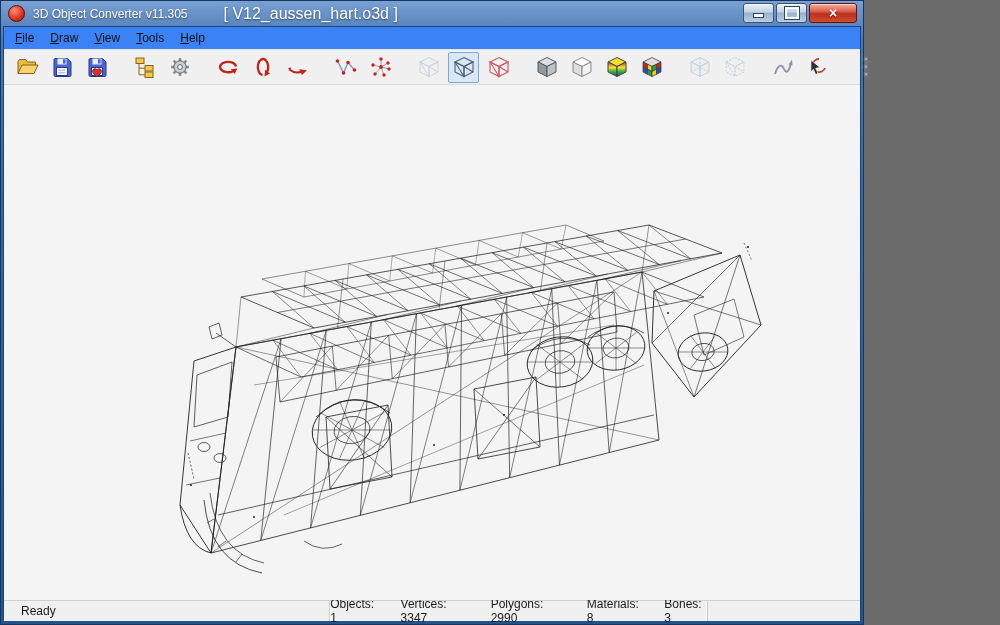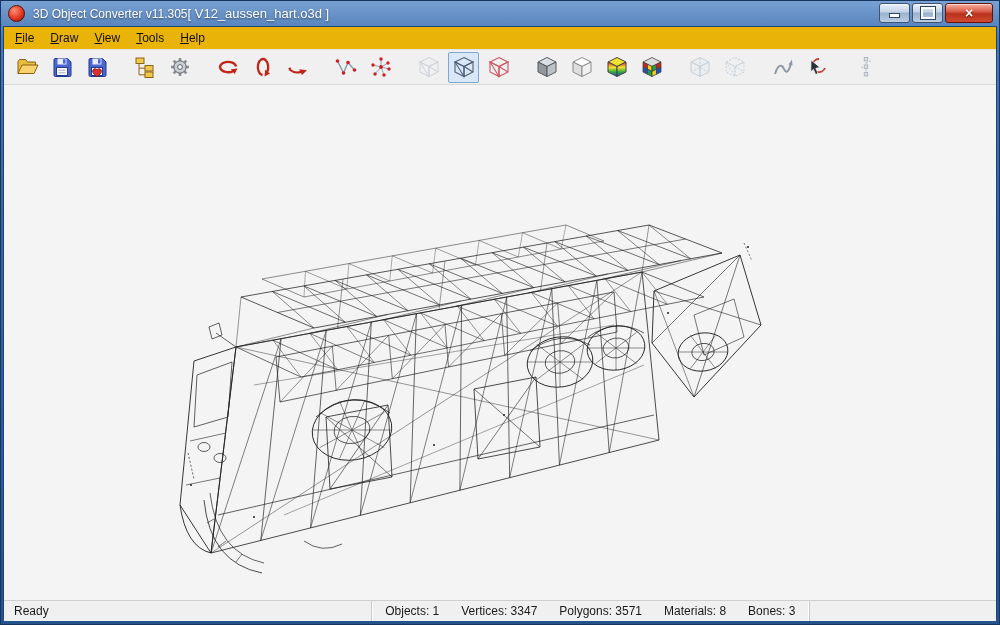--- a/index.html
+++ b/index.html
@@ -1,53 +1,53 @@
 <!DOCTYPE html>
 <html><head>
 <meta charset="utf-8">
 <style>
   html,body{margin:0;padding:0}
   body{width:1000px;height:625px;font-family:"Liberation Sans",sans-serif;overflow:hidden;background:#6b6b6b}
-  .window{width:1000px;height:625px;position:relative;
+  .window{width:864px;height:625px;position:relative;
     background:linear-gradient(180deg,#7aa2d4 0%,#4a79b4 6%,#38699f 30%,#2d5d97 70%,#24528a 100%);
     box-shadow:inset 0 0 0 1px #16365f}
   
   .titlebar{height:27px;display:flex;align-items:center;padding:0 8px;position:relative}
   .app-icon{width:15px;height:15px;border-radius:50%;flex:0 0 auto;margin-right:8px;
     background:radial-gradient(circle at 35% 30%,#ff8d77,#e03a22 55%,#8f1405);border:1px solid #5e0d02}
   .title-text{color:#fff;font-size:12px;text-shadow:0 1px 2px rgba(0,0,0,.5);white-space:pre}
-  .doc-text{color:#fff;font-size:13px;text-shadow:0 1px 2px rgba(0,0,0,.5);white-space:pre}
+  .doc-text{color:#fff;font-size:16px;margin-left:36px;text-shadow:0 1px 2px rgba(0,0,0,.5);white-space:pre}
   .win-controls{position:absolute;right:7px;top:3px;display:flex;gap:2px}
   .wbtn{height:18px;border-radius:3px;display:flex;align-items:center;justify-content:center;
     box-shadow:inset 0 1px 0 rgba(255,255,255,.55)}
   .wbtn.min,.wbtn.max{width:29px;border:1px solid #3c5372;
     background:linear-gradient(180deg,#eaf1f9,#c2d2e5 45%,#98b1ce 50%,#bccde3)}
   .wbtn.close{width:46px;border:1px solid #641107;
     background:linear-gradient(180deg,#f5b0a1,#dd5f4b 40%,#b8311c 55%,#d24a30)}
   .glyph-min{width:9px;height:3px;background:#fff;border:1px solid #2d4663;align-self:flex-end;margin-bottom:4px}
   .glyph-max{width:10px;height:8px;border:2px solid #fff;box-shadow:0 0 0 1px #2d4663}
   .glyph-close{color:#fff;font-size:14px;font-weight:bold;line-height:1;text-shadow:0 1px 1px #5a0f05}
   
   .client{margin:0 4px;height:591px;background:#f0f0f0;box-shadow:0 0 0 1px #1d4476}
-  .menubar{height:22px;background:#eab308;display:flex;align-items:center;padding-left:3px;border-bottom:1px solid #e4e4e4}
+  .menubar{height:22px;background:#3b82f6;display:flex;align-items:center;padding-left:3px;border-bottom:1px solid #e4e4e4}
   .menu-item{font-size:12px;color:#111;padding:3px 8px;cursor:default}
   .toolbar{height:34px;background:#f0f0f0;display:flex;align-items:center;padding-left:5px;border-bottom:1px solid #dadada}
   .tb-group{display:flex;margin-right:13px}
   .tb-btn{width:29px;height:29px;margin:0 2px;display:flex;align-items:center;justify-content:center;
     border:1px solid transparent;border-radius:2px}
   .tb-btn.selected{background:#d9e7f7;border-color:#7ba7d4}
   .tb-btn.dim{opacity:.55}
   .tb-btn svg{display:block}
   .viewport{height:515px;background:#f4f4f4;position:relative;overflow:hidden}
   #model-svg{position:absolute;left:0;top:0}
   
   .statusbar{height:20px;background:#f0f0f0;display:flex;align-items:stretch;font-size:12px;color:#1a1a1a;
     border-top:1px solid #cfcfcf}
   .sb-sec{display:flex;align-items:center}
-  .sb-ready{flex:0 0 36%;padding-left:10px}
+  .sb-ready{flex:0 0 36%;padding-left:17px}
   .sb-stats{flex:0 0 44%;justify-content:center;gap:22px;border-left:1px solid #c9c9c9;border-right:1px solid #c9c9c9;
     box-shadow:inset 1px 0 0 #fff,inset -1px 0 0 #fff}
   .sb-spare{flex:1}
 </style>
 </head>
 <body>
 
 <div class="window">
   <div class="titlebar">
     <span class="app-icon"></span>
@@ -519,20 +519,20 @@
           <circle cx="744" cy="162" r="1" fill="#202020"></circle>
           <circle cx="500" cy="330" r="1" fill="#202020"></circle>
           <circle cx="430" cy="360" r="1" fill="#202020"></circle>
         </svg>
     </div>
     <div class="statusbar">
       <div class="sb-sec sb-ready">Ready</div>
       <div class="sb-sec sb-stats" id="status-stats">
           <span>Objects: 1</span>
           <span>Vertices: 3347</span>
-          <span>Polygons: 3571</span>
+          <span>Polygons: 2990</span>
           <span>Materials: 8</span>
           <span>Bones: 3</span>
         </div>
       <div class="sb-sec sb-spare"></div>
     </div>
   </div>
 </div>
 
 </body></html>

